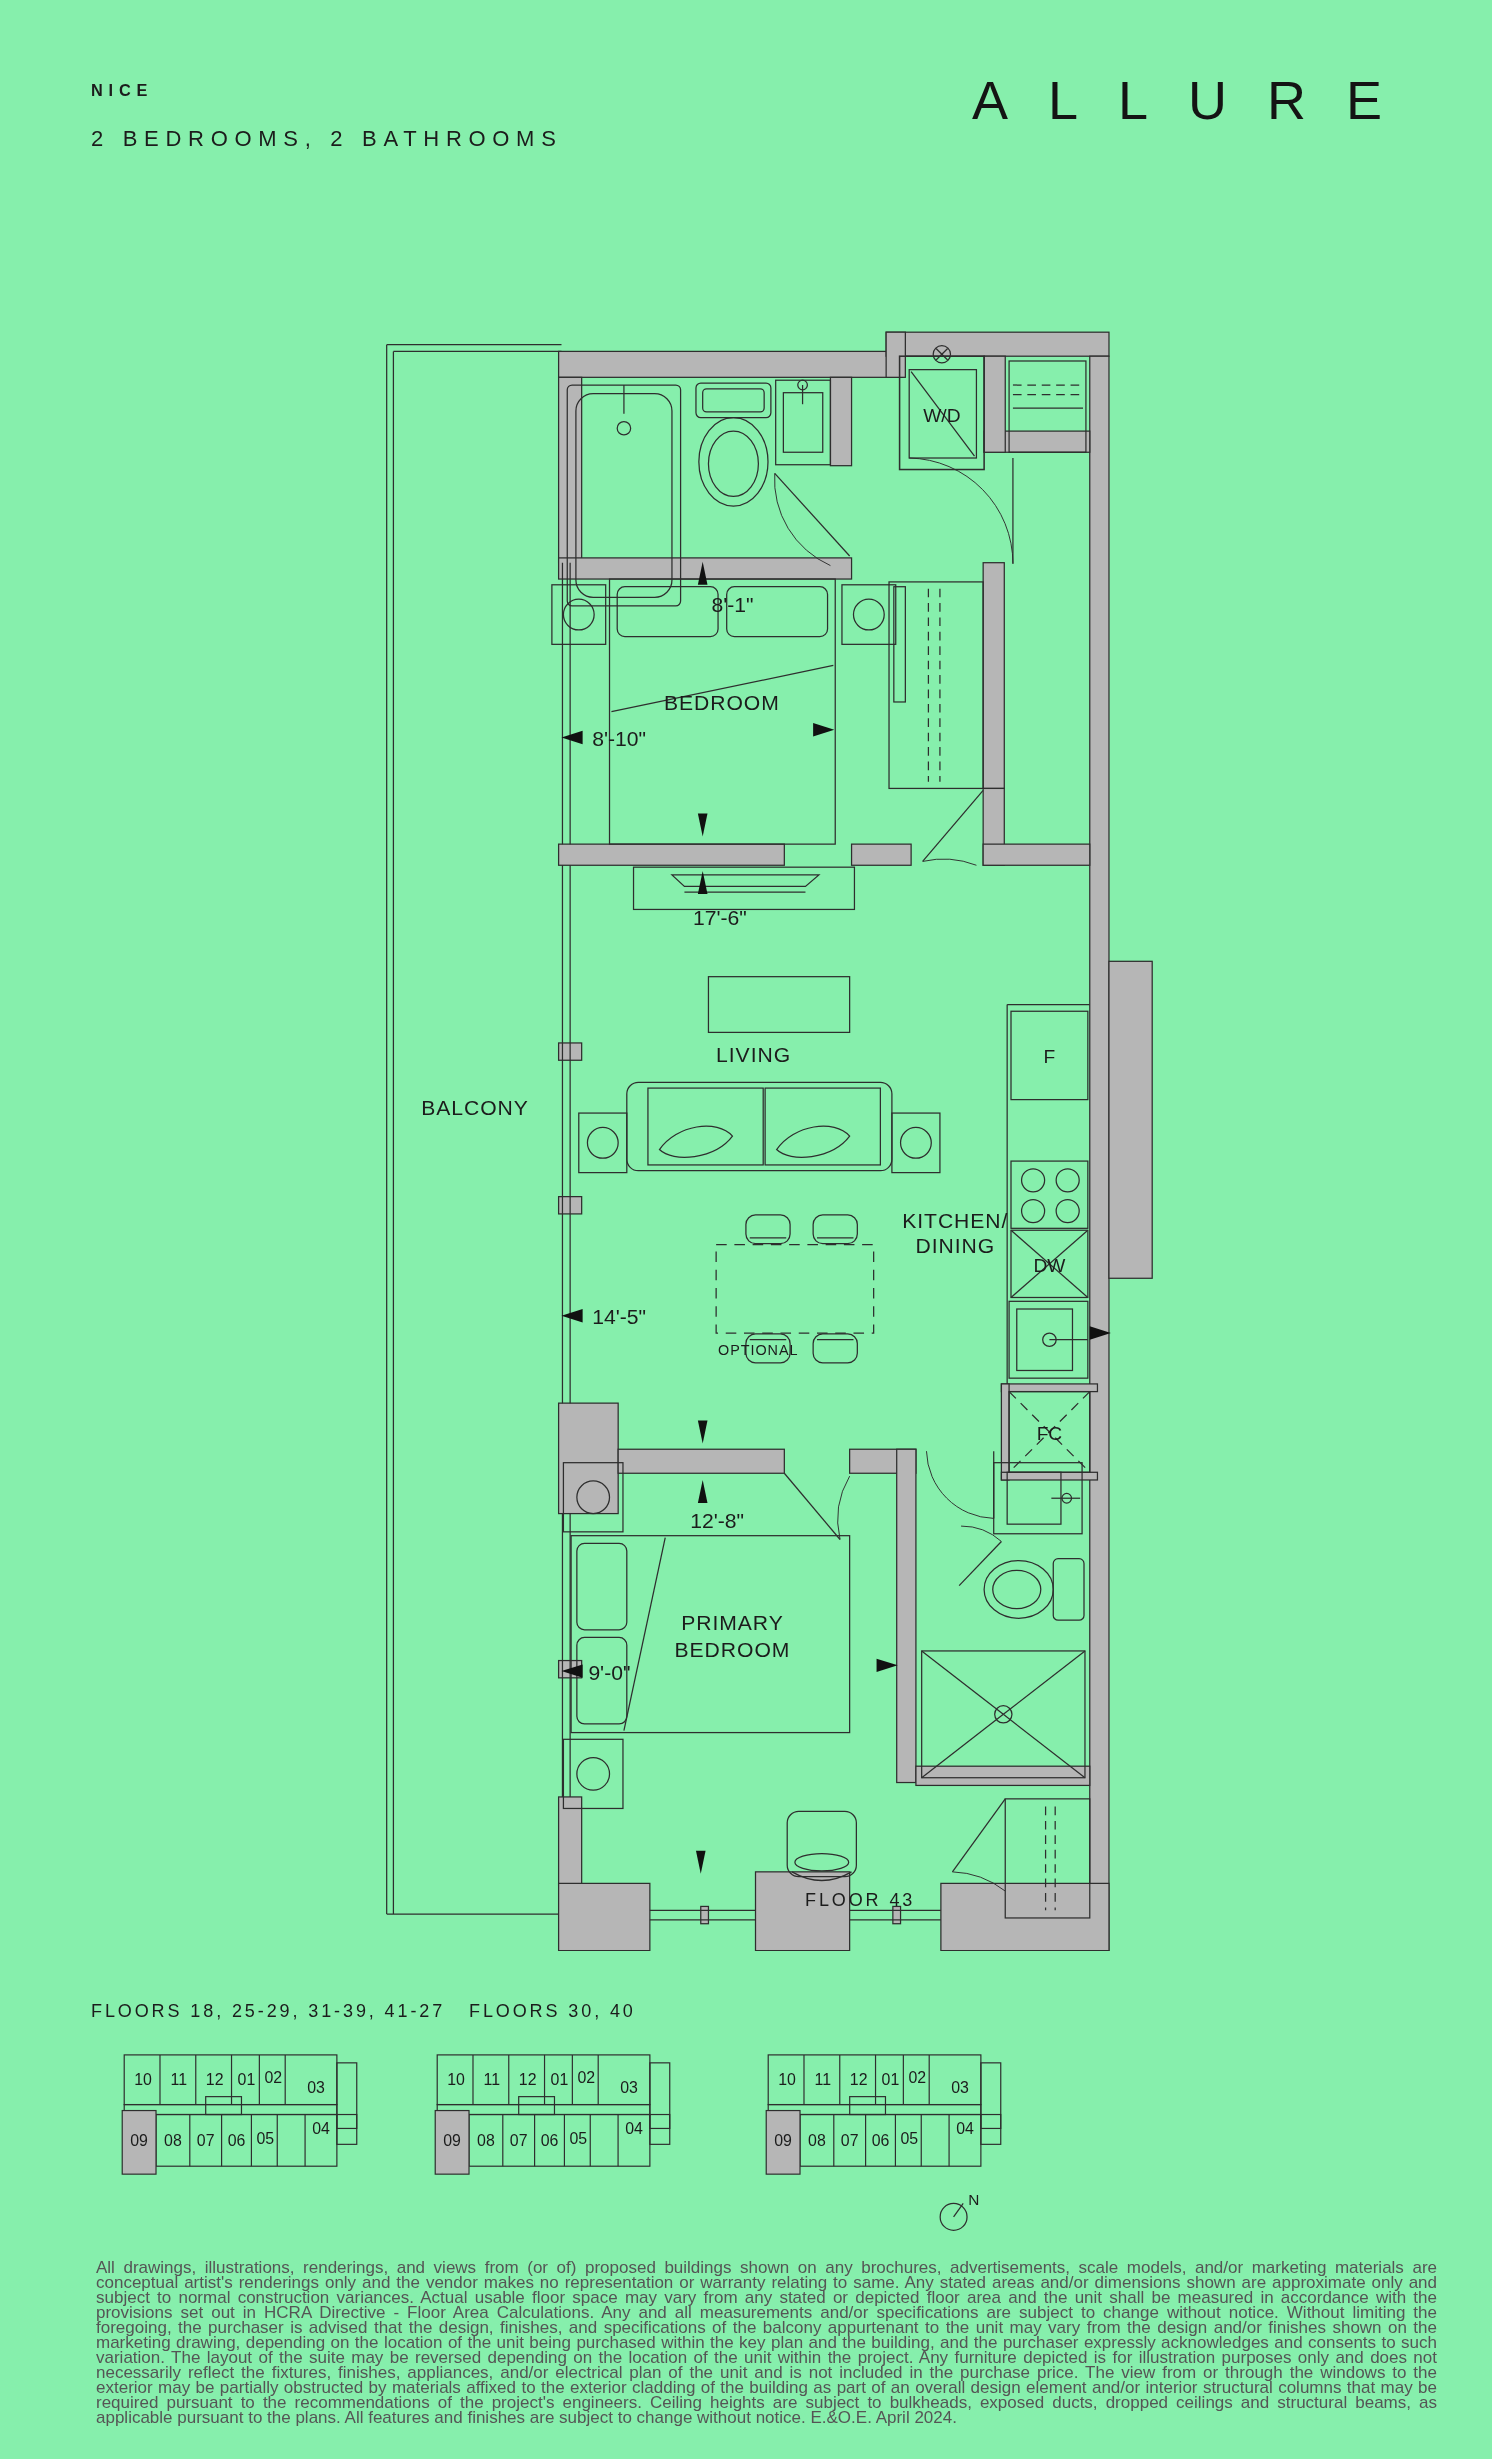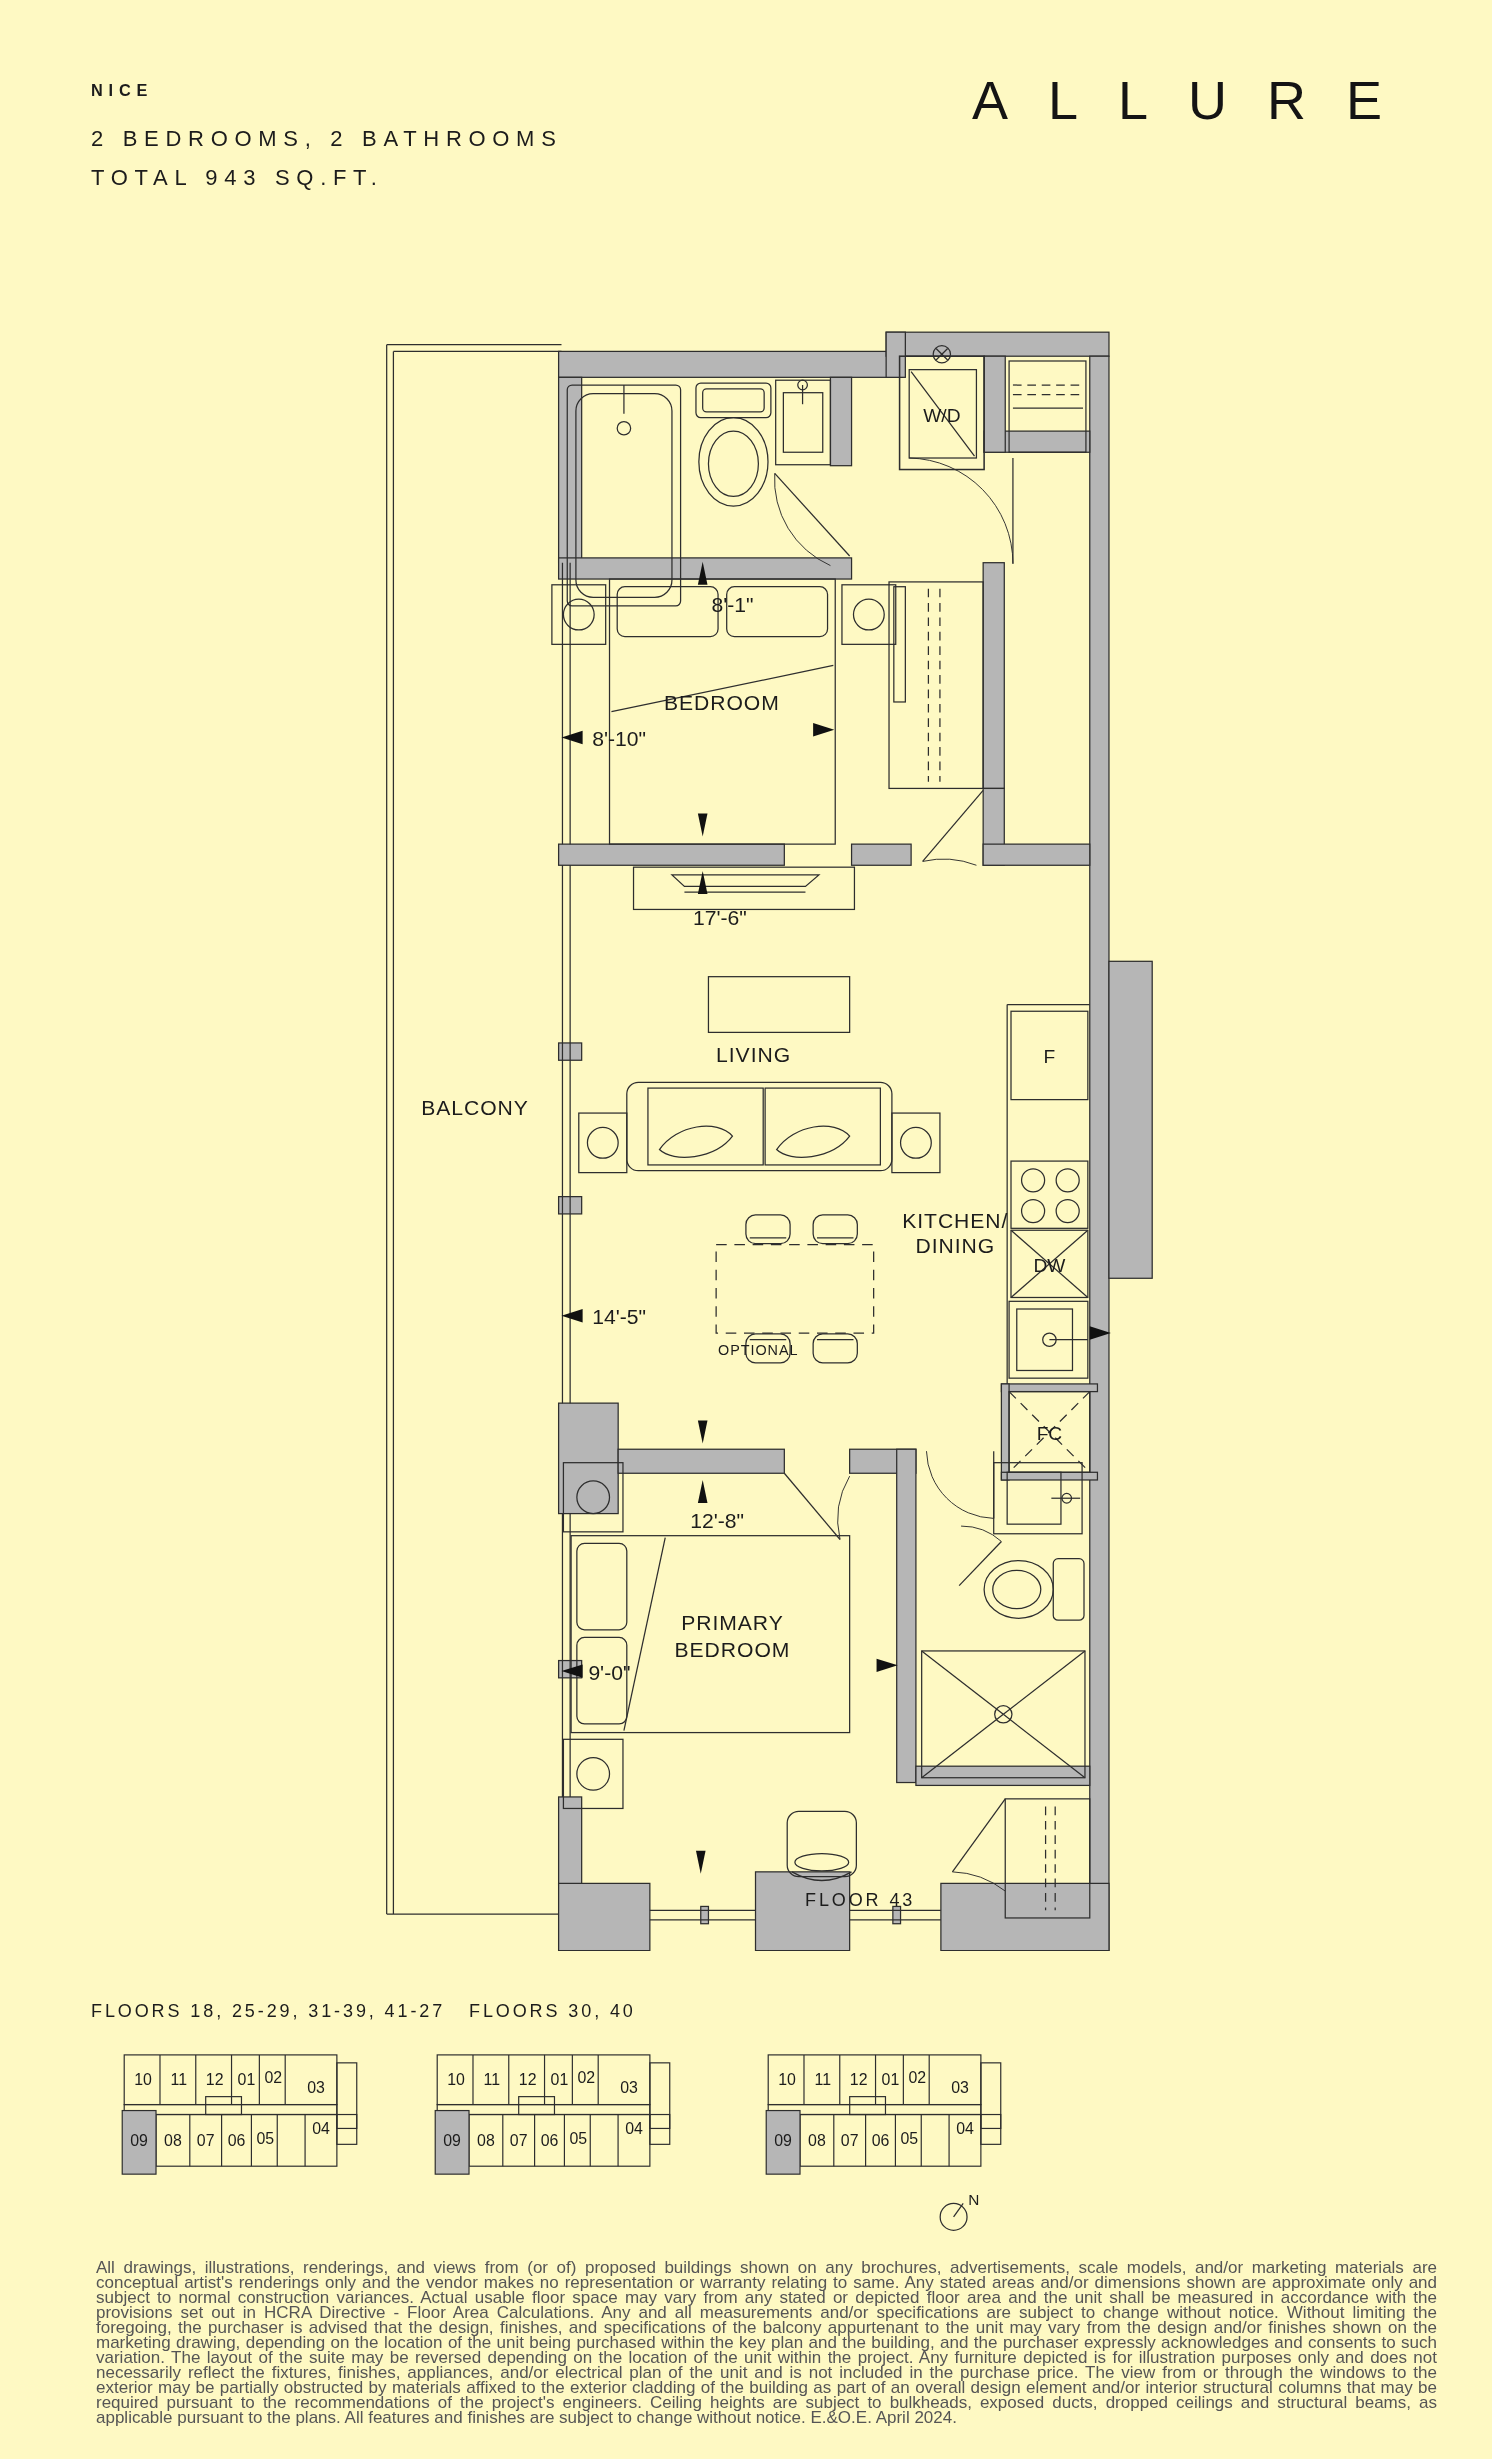--- a/index.html
+++ b/index.html
@@ -1,18 +1,18 @@
 <!DOCTYPE html>
 <html><head>
 <meta charset="utf-8">
 <style>
   * { margin:0; padding:0; box-sizing:border-box; }
   html,body { background:#e8e8e8; }
   #page {
-    position:relative; width:1493px; height:2459px; background:#fef9c3;
+    position:relative; width:1493px; height:2459px; background:#86efac;
     font-family:"Liberation Sans", sans-serif; color:#1c1c1c; overflow:hidden;
     margin:0 auto;
   }
   
   #header { position:absolute; left:91px; top:81px; }
   .unit-name { font-size:16.3px; font-weight:bold; letter-spacing:5.8px; margin-bottom:19px; }
   .spec-line { font-size:22px; font-weight:400; letter-spacing:6.7px; line-height:39px; white-space:nowrap; }
   #logo {
     position:absolute; left:972px; top:69px; font-size:54px; font-weight:300;
     letter-spacing:40px; color:#141414; white-space:nowrap;
@@ -35,21 +35,20 @@
   }
 </style>
 </head>
 <body>
 
 <div id="page">
 
   <div id="header">
     <div class="unit-name">NICE</div>
     <div class="spec-line">2 BEDROOMS, 2 BATHROOMS</div>
-    <div class="spec-line">TOTAL 943 SQ.FT.</div>
   </div>
 
   <div id="logo">ALLURE</div>
 
   <div id="plan-wrap">
   <svg width="778" height="1624" viewBox="0 0 810 1690">
     <g stroke="#2e2e2e" stroke-width="1.3" fill="none">
 
       <g>
         <line x1="8" y1="18" x2="8" y2="1652"></line>

